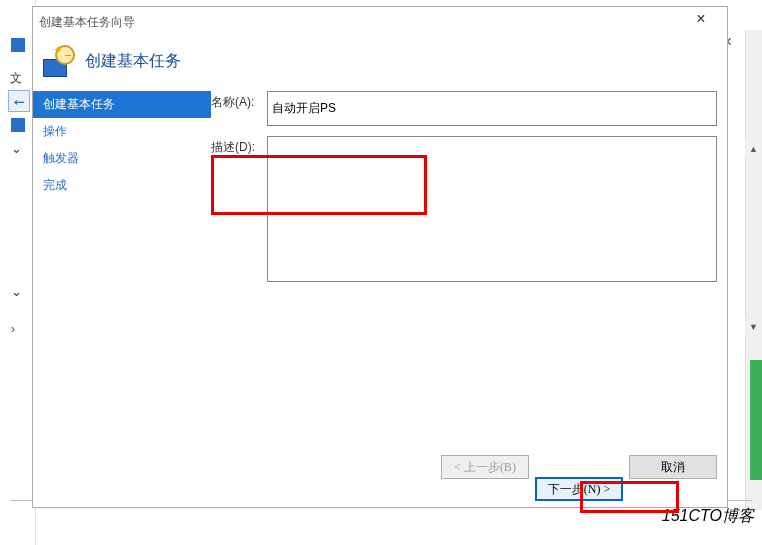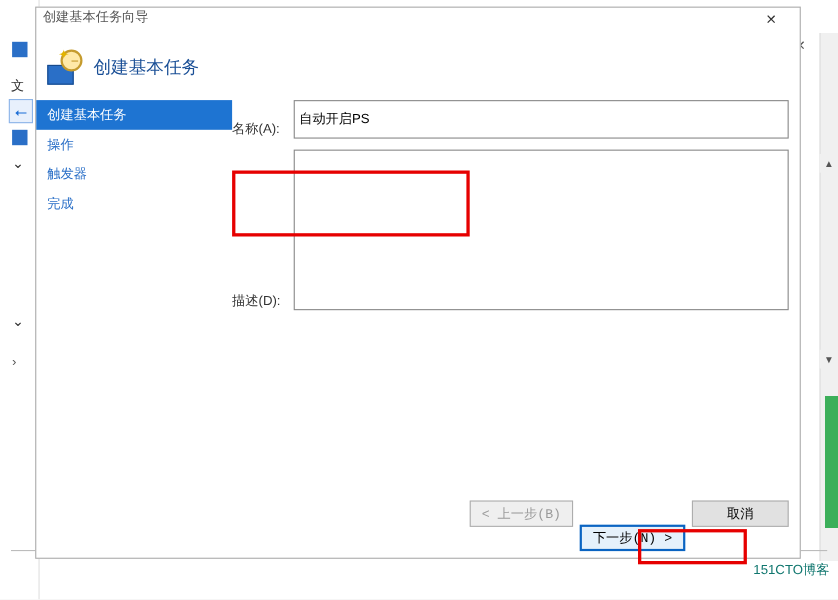--- a/index.html
+++ b/index.html
@@ -38,30 +38,30 @@
     }
     .bg-scroll-up, .bg-scroll-down {
       position: absolute; right: 0; width: 17px; height: 17px;
       background: #f0f0f0; display:flex; align-items:center; justify-content:center;
       color:#555; font-size:9px;
     }
     .bg-scroll-up { top: 140px; }
     .bg-scroll-down { top: 318px; }
     .bg-close-outer { position: absolute; right: 30px; top: 33px; font-size: 16px; color: #555; }
     .bg-green { position: absolute; right: 0; top: 360px; width: 12px; height: 120px; background: #3caf5a; }
-    .bg-watermark { position: absolute; right: 8px; bottom: 18px; color: #0f766e; font-size: 12px; }
+    .bg-watermark { position: absolute; right: 8px; bottom: 18px; color: #000000; font-size: 16px; font-style: italic; }
     .bg-bottom { position:absolute; left:10px; right:10px; bottom:44px; height:1px; background:#bcbcbc; }
 
     
     .dialog {
       position: absolute; left: 32px; top: 6px; width: 696px; height: 502px;
       background: #fff; border: 1px solid #aaa;
     }
     .titlebar {
-      height: 24px; display: flex; align-items: flex-start; padding: 0 6px;
+      height: 24px; display: flex; align-items: flex-end; padding: 0 6px;
       color: #555; font-size: 12px;
     }
     .titlebar .title { flex: 1; }
     .close-btn {
       width: 40px; height: 24px; display: flex; align-items: center; justify-content: center;
       font-size: 16px; color: #333; cursor: pointer;
     }
     .header {
       height: 60px; display: flex; align-items: center; padding-left: 10px;
       border-bottom: 0;
@@ -80,42 +80,42 @@
       width: 178px; padding-top: 0;
     }
     .step {
       padding: 5px 10px; color: #2a6fc7; font-size: 12px; cursor: pointer;
     }
     .step.active { background: #1e74d2; color: #fff; }
     .content {
       flex: 1; padding: 0 10px 0 0; position: relative;
     }
     .helptext { color: #333; line-height: 1.8; margin-bottom: 10px; }
-    .form-row { display: flex; align-items: flex-end; margin-bottom: 10px; }
+    .form-row { display: flex; align-items: flex-start; margin-bottom: 10px; }
     .form-label { width: 56px; padding-top: 3px; color: #333; }
     .form-input {
       flex: 1; height: 35px; border: 1px solid #888; padding: 2px 4px;
       font-family: inherit; font-size: 12px;
     }
     .form-textarea {
       flex: 1; height: 146px; border: 1px solid #888; padding: 2px 4px;
       font-family: inherit; font-size: 12px; resize: none;
     }
     .highlight-box {
       position: absolute; border: 3px solid #e60000; pointer-events: none;
     }
     .hl1 { left: 178px; top: 148px; width: 216px; height: 60px; }
     .hl2 { left: 547px; top: 474px; width: 99px; height: 32px; }
 
     .footer {
       position: absolute; bottom: 6px; right: 10px; display: flex; gap: 6px; align-items: center;
     }
     .btn {
       min-width: 88px; height: 24px; border: 1px solid #adadad; background: #e1e1e1;
-      font-family: Liberation Mono, monospace; font-size: 12px; cursor: pointer; padding: 0 10px;
+      font-family: Liberation Serif, serif; font-size: 12px; cursor: pointer; padding: 0 10px;
     }
     .btn:disabled { color: #9a9a9a; background: #efefef; cursor: default; }
     .btn.primary { border: 2px solid #0a64c2; background: #e5f1fb; margin-top: 44px; }
   </style>
 </head>
 <body>
 
 <div class="bg-app"></div>
 <div class="bg-left-strip"></div>
 <div class="bg-icon1"></div>

